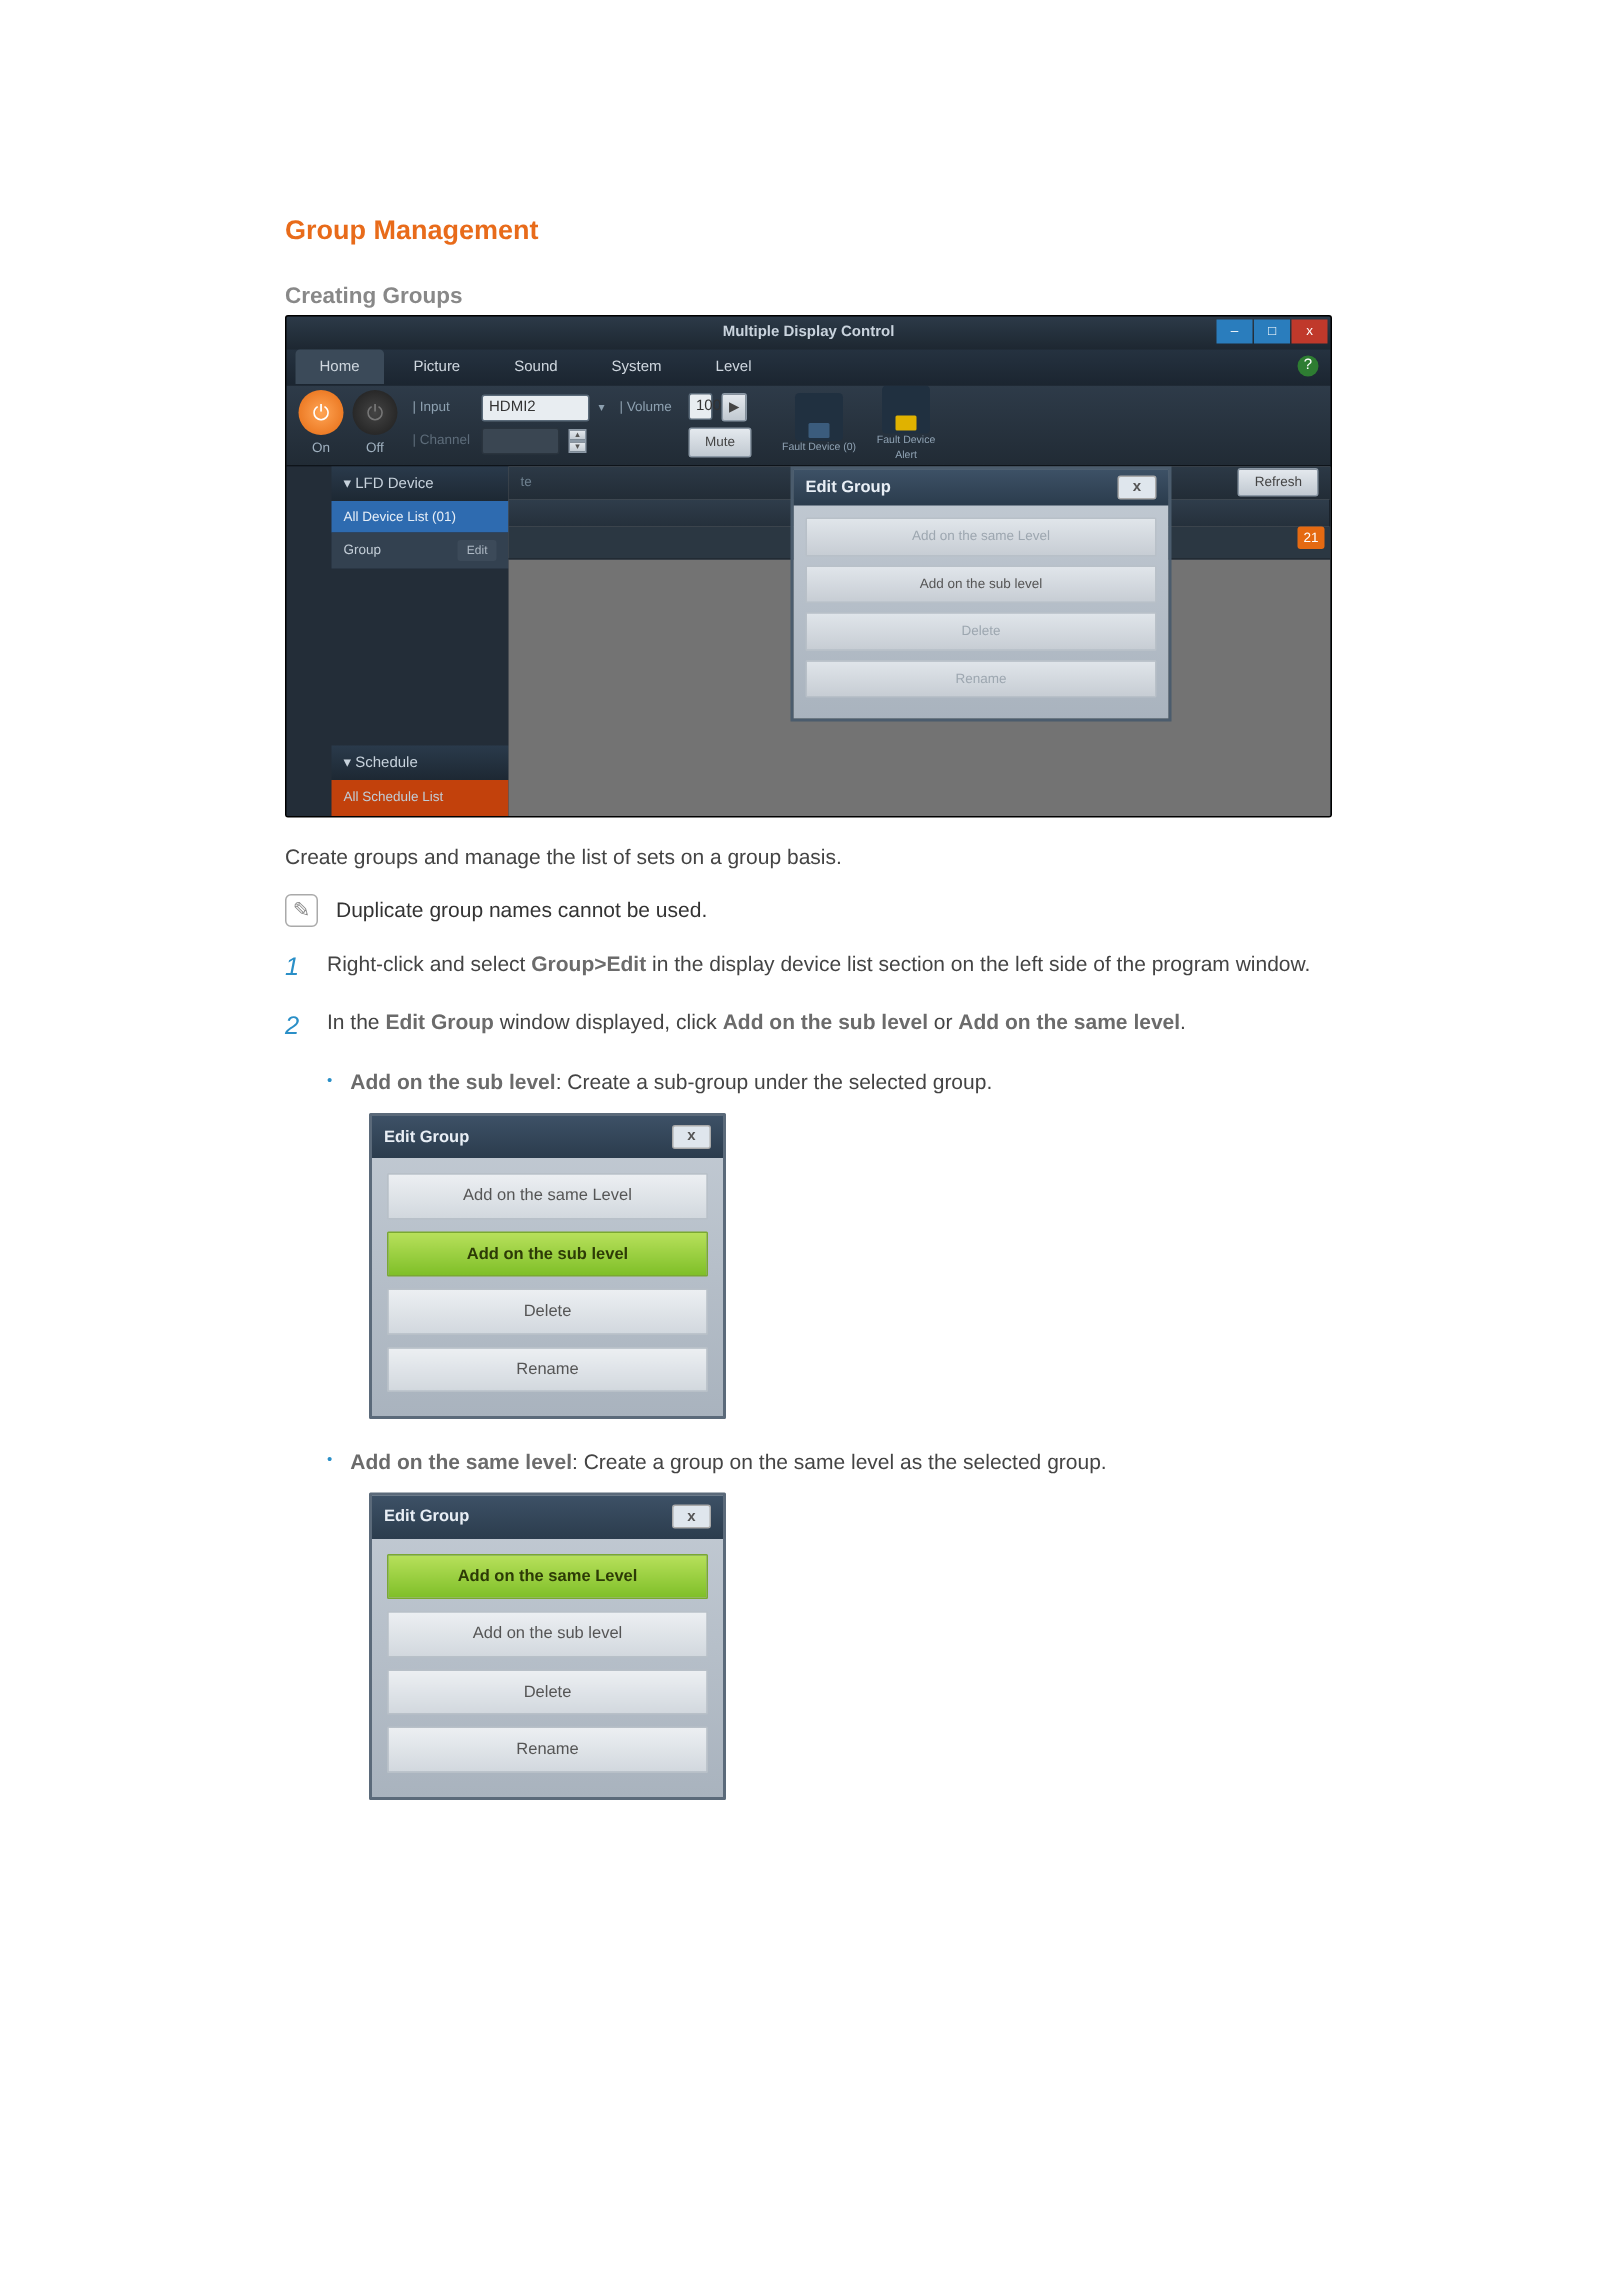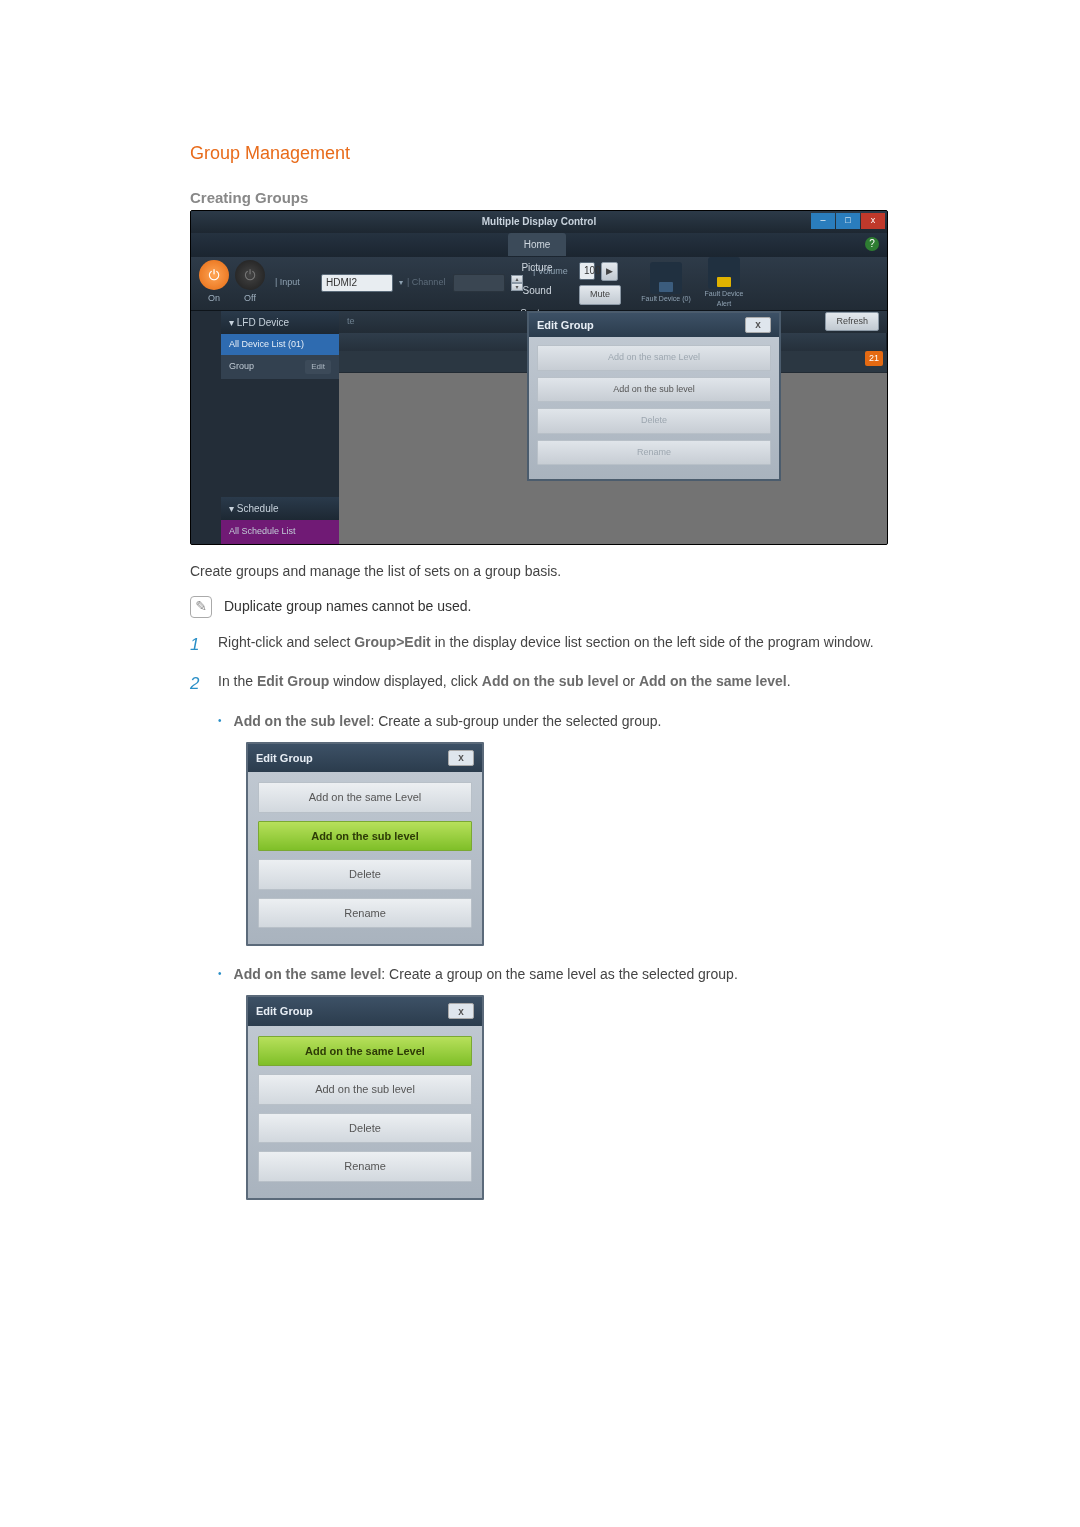--- a/index.html
+++ b/index.html
@@ -6,21 +6,21 @@
   body {
     background: #fff;
     font-family: Arial, Helvetica, sans-serif;
     width: 1080px;
     height: 1527px;
     padding: 140px 170px 60px 190px;
     color: #333;
     font-size: 14px;
     line-height: 1.5;
   }
-  .h-title { color: #e86b1a; font-size: 18px; font-weight: normal; margin-bottom: 20px; }
+  .h-title { color: #e86b1a; font-size: 18px; font-weight: bold; margin-bottom: 20px; }
   .h-sub { color: #888; font-size: 15px; font-weight: bold; }
   .desc { color: #444; margin: 16px 0 14px; }
   .note-row { display: flex; align-items: center; gap: 12px; margin-bottom: 14px; }
   .note-icon {
     width: 22px; height: 22px; border: 1px solid #aaa; border-radius: 4px;
     display: inline-flex; align-items: center; justify-content: center;
     color: #888; flex-shrink: 0;
   }
   .step { display: flex; gap: 12px; margin-bottom: 14px; }
   .step-num { color: #2a8fc7; font-style: italic; font-size: 17px; flex-shrink: 0; width: 16px; }
@@ -38,21 +38,21 @@
 
   
   .app { width: 698px; height: 335px; background: #1b232c; border: 1px solid #000; border-radius: 2px; margin-bottom: 8px; position: relative; overflow: hidden; }
   .app-titlebar { height: 22px; background: linear-gradient(#2c3a48,#1d2731); display: flex; align-items: center; justify-content: center; position: relative; }
   .app-title { color: #c9d3dd; font-size: 10px; font-weight: bold; }
   .win-btns { position: absolute; right: 2px; top: 2px; display: flex; }
   .win-btn { width: 24px; height: 16px; margin-left: 1px; display: inline-flex; align-items: center; justify-content: center; font-size: 9px; color: #fff; }
   .win-btn.min { background: #2a7dbd; }
   .win-btn.max { background: #2a7dbd; }
   .win-btn.cls { background: #c0392b; }
-  .menubar { height: 24px; background: linear-gradient(#253240,#1b2530); display: flex; align-items: center; padding: 0 6px 0 6px; position: relative; flex-direction: column; }
+  .menubar { height: 24px; background: linear-gradient(#253240,#1b2530); display: flex; align-items: center; padding: 0 6px 0 6px; position: relative; }
   .tab { color: #cfd7df; font-size: 10px; padding: 4px 16px; border-radius: 3px 3px 0 0; margin-right: 4px; cursor: default; }
   .tab.active { background: #3b4a59; }
   .help-icn { position: absolute; right: 8px; top: 4px; width: 14px; height: 14px; border-radius: 50%; background: #2e7d32; color: #fff; font-size: 10px; display: inline-flex; align-items: center; justify-content: center; }
   .toolbar { height: 54px; background: linear-gradient(#2e3b49,#212b35); display: flex; align-items: center; padding: 0 8px; gap: 10px; border-bottom: 1px solid #0e141a; }
   .tb-group { display: flex; align-items: center; gap: 6px; }
   .pwr-btn { width: 30px; height: 30px; border-radius: 50%; display: inline-flex; align-items: center; justify-content: center; font-size: 14px; color: #fff; }
   .pwr-on { background: radial-gradient(#ffa555,#e56a12); }
   .pwr-off { background: radial-gradient(#444,#1c1c1c); color: #777; }
   .pwr-lbl { color: #9fb0bf; font-size: 9px; text-align: center; width: 30px; }
   .tb-label { color: #8da0b0; font-size: 9px; min-width: 40px; }
@@ -113,21 +113,21 @@
     <div class="tb-group" style="flex-direction:column;gap:2px;">
       <div style="display:flex;gap:6px;">
         <span class="pwr-btn pwr-on">⏻</span>
         <span class="pwr-btn pwr-off">⏻</span>
       </div>
       <div style="display:flex;gap:6px;">
         <span class="pwr-lbl">On</span>
         <span class="pwr-lbl">Off</span>
       </div>
     </div>
-    <div class="tb-group" style="flex-direction:row;gap:4px;align-items:flex-start;">
+    <div class="tb-group" style="flex-direction:column;gap:4px;align-items:flex-start;">
       <div style="display:flex;align-items:center;gap:6px;">
         <span class="tb-label">| Input</span>
         <span class="tb-input" style="width:72px;">HDMI2</span>
         <span style="color:#8da0b0;font-size:8px;">▾</span>
       </div>
       <div style="display:flex;align-items:center;gap:6px;">
         <span class="tb-label" style="color:#5d6c7a;">| Channel</span>
         <span class="tb-input" style="width:52px;background:#3a4652;border-color:#2a343e;"></span>
         <span class="spinnerbox">
             <span class="spin">▴</span>
@@ -164,21 +164,21 @@
   <div class="columns">
     <div class="sidebar">
       <div class="sb-head">▾  LFD Device</div>
       <div class="sb-item">All Device List (01)</div>
       <div class="sb-row">
         <span>Group</span>
         <span class="sb-edit">Edit</span>
       </div>
       <div style="height:118px;"></div>
       <div class="sb-head">▾  Schedule</div>
-      <div class="sb-row" style="background:#701a75;">
+      <div class="sb-row" style="background:#c2410c;">
         <span>All Schedule List</span>
       </div>
     </div>
     <div class="main-area">
       <div class="main-top">
         <span style="color:#6e808f;font-size:9px;">te</span>
         <span class="refresh-btn">Refresh</span>
       </div>
       <div class="table-head-row">
         <span class="th-cell" style="width:270px;"></span>

